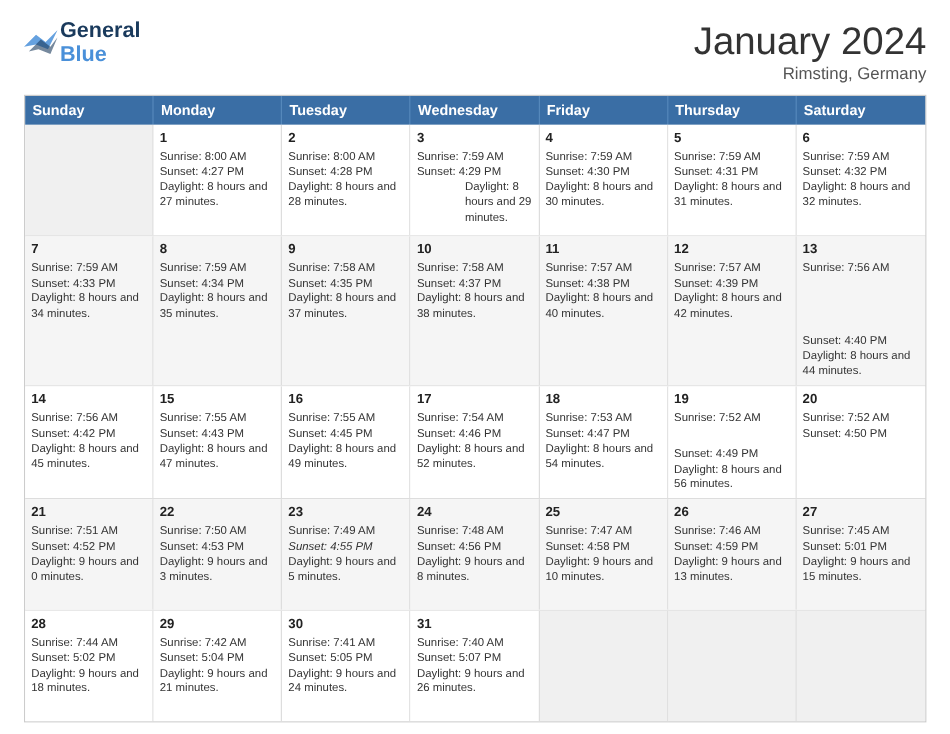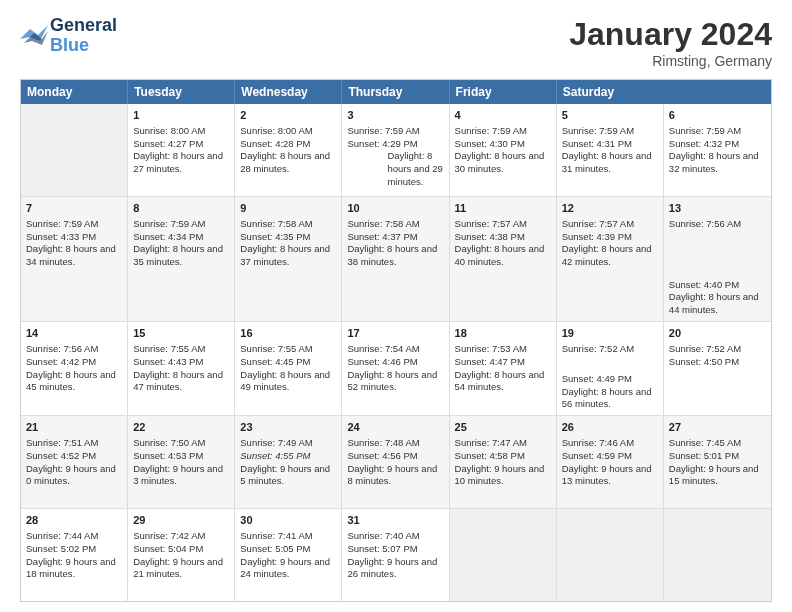--- a/index.html
+++ b/index.html
@@ -36,21 +36,21 @@
     }
     .logo-bird {
       width: 28px;
       height: 22px;
     }
     .title-block {
       text-align: right;
     }
     .month-title {
       font-size: 32px;
-      font-weight: bold;
+      font-weight: normal;
       color: #333;
     }
     .location {
       font-size: 14px;
       color: #555;
     }
     .calendar {
       flex: 1;
       display: flex;
       flex-direction: column;
@@ -135,25 +135,26 @@
       </div>
     </div>
     <div class="title-block">
       <div class="month-title">January 2024</div>
       <div class="location">Rimsting, Germany</div>
     </div>
   </div>
 
   <div class="calendar">
     <div class="cal-header">
+    <div class="cal-header-cell">Sunday</div>
         <div class="cal-header-cell">Monday</div>
         <div class="cal-header-cell">Tuesday</div>
         <div class="cal-header-cell">Wednesday</div>
+        <div class="cal-header-cell">Friday</div>
         <div class="cal-header-cell">Thursday</div>
-        <div class="cal-header-cell">Friday</div>
         <div class="cal-header-cell">Saturday</div>
       </div>
     <div class="cal-body">
     <div class="cal-row">
           <div class="cal-cell empty"></div>
           <div class="cal-cell">
             <span class="day-num">1</span>
             <span style="display: block;">Sunrise: 8:00 AM</span>
             <span style="display: block;">Sunset: 4:27 PM</span>
             <span style="display: block;">Daylight: 8 hours and 27 minutes.</span>

